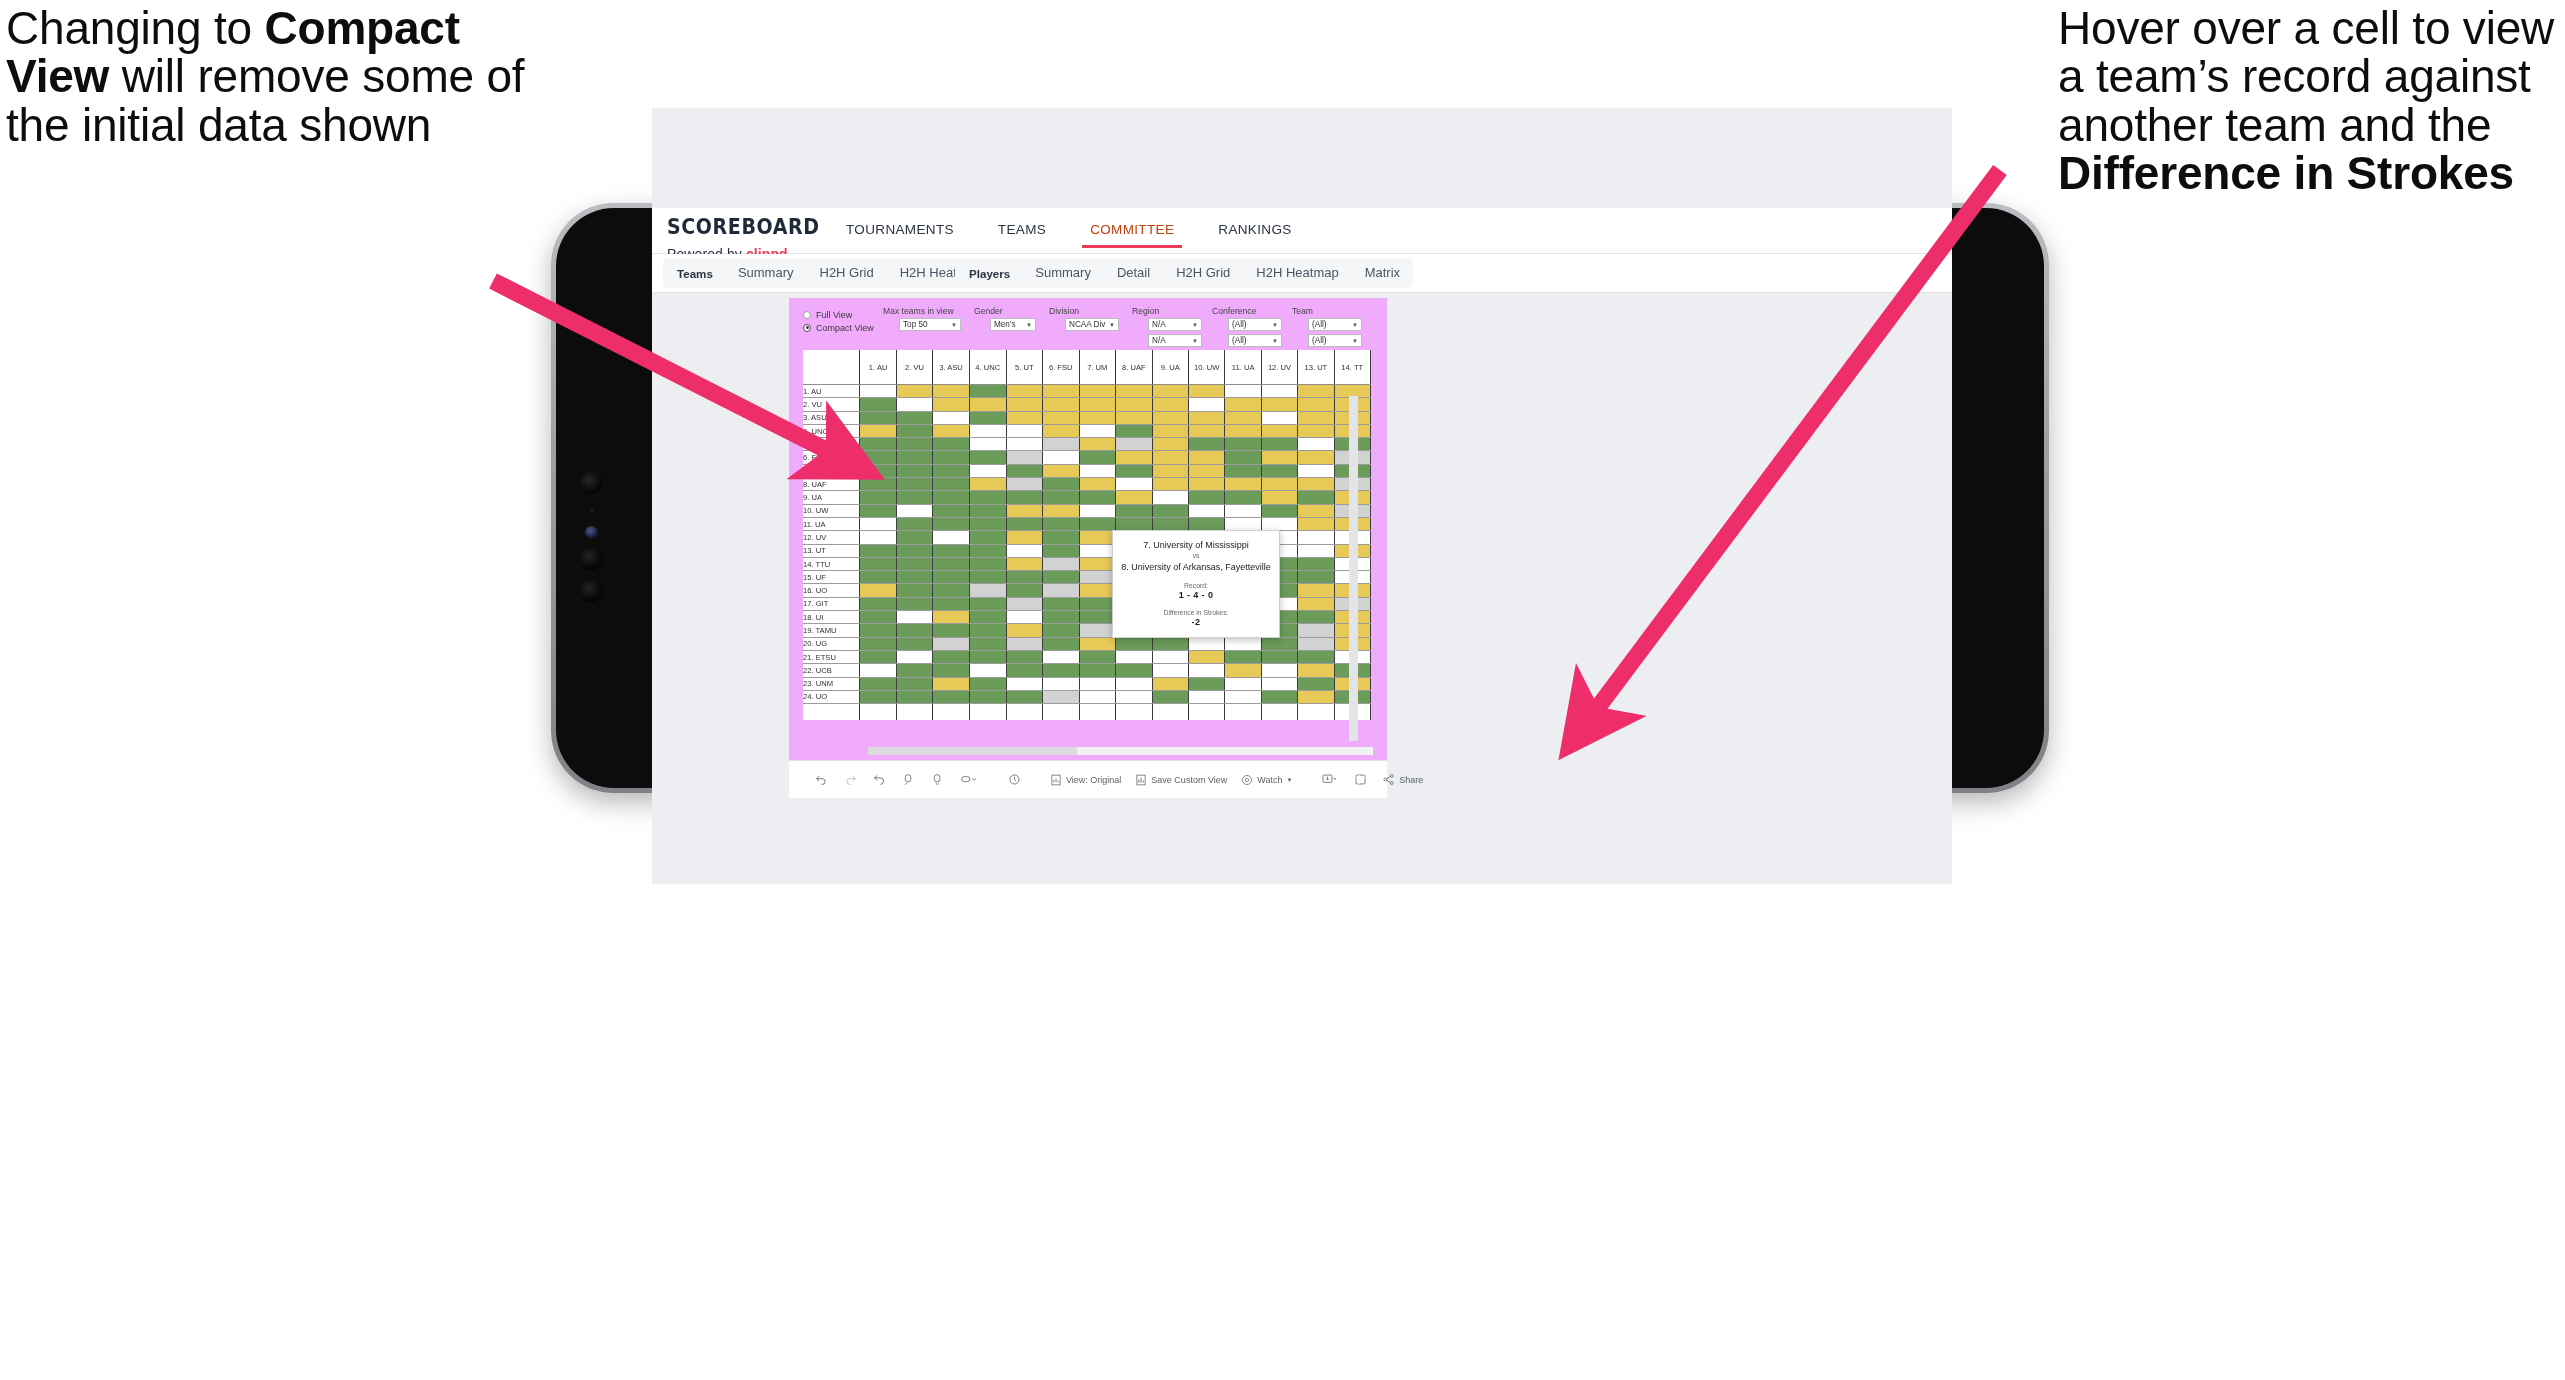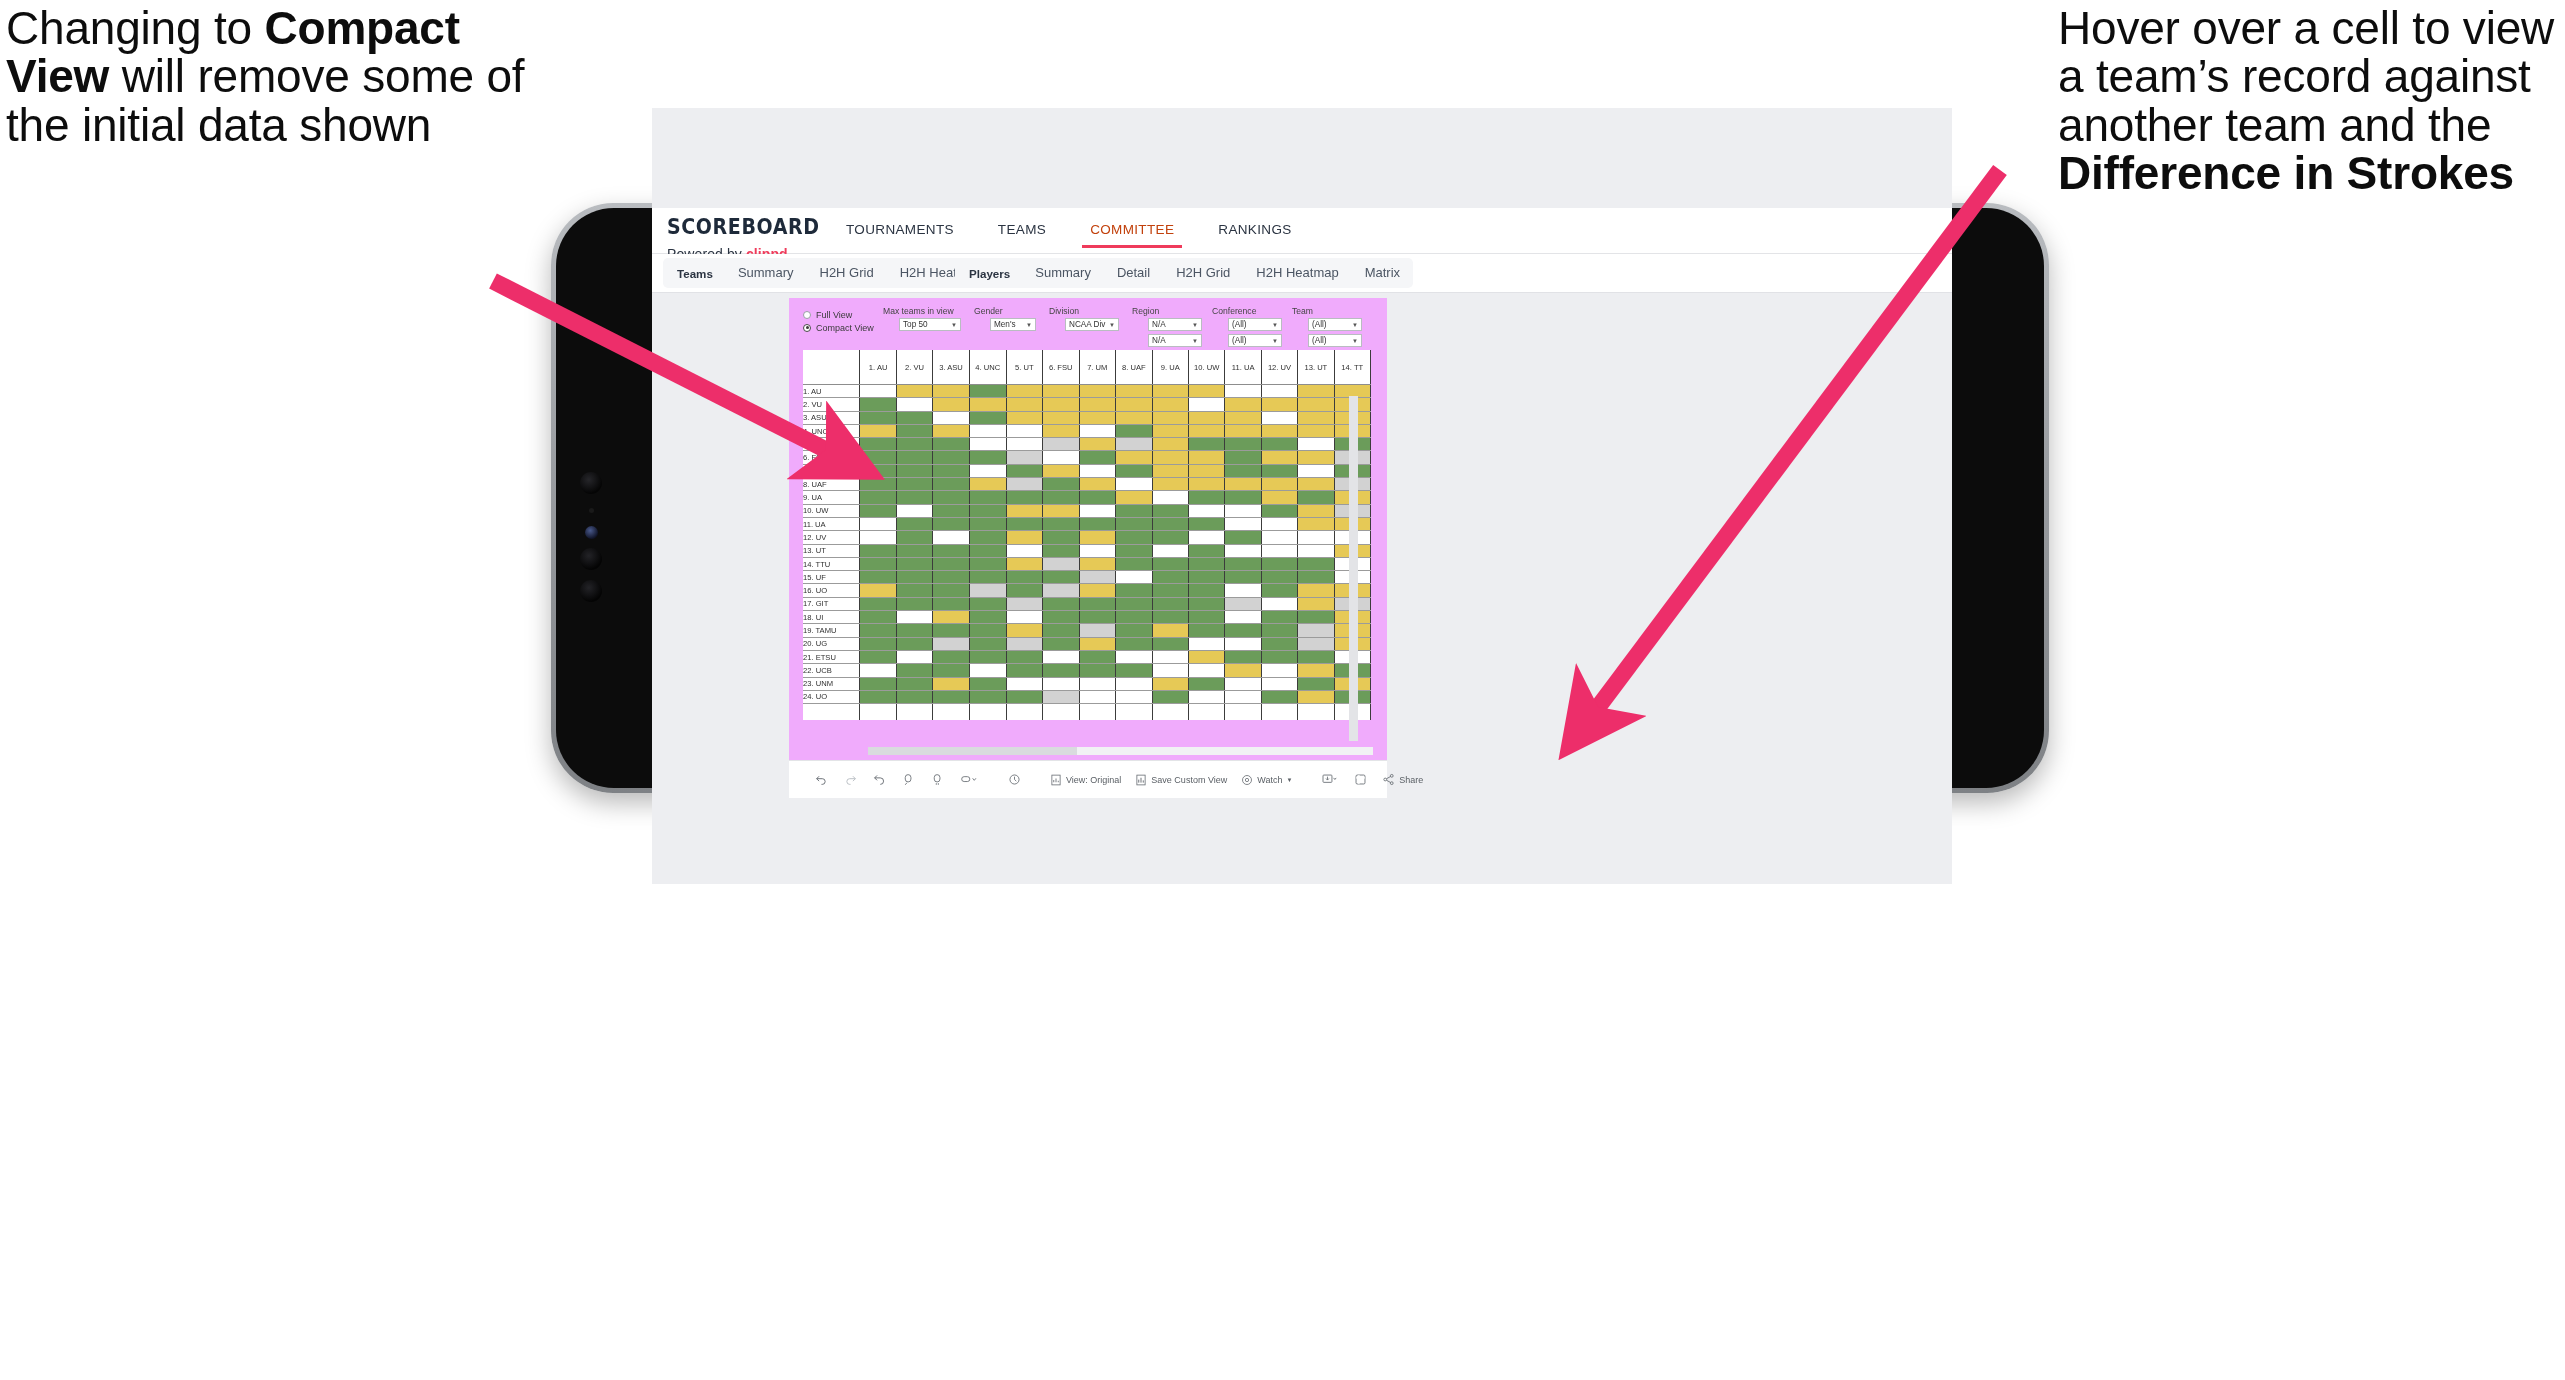--- a/index.html
+++ b/index.html
@@ -699,20 +699,29 @@
                       <td class="c w"></td>
                       <td class="c w"></td>
                       <td class="c w"></td>
                     </tr>
                   </tbody>
                 </table>
             </div>
             <div class="mx-shadow"></div>
           </div>
 
+          <div class="tooltip">
+            <div class="tt-t">7. University of Mississippi</div>
+            <div class="tt-vs">vs</div>
+            <div class="tt-t">8. University of Arkansas, Fayetteville</div>
+            <div class="tt-lab">Record:</div>
+            <div class="tt-val">1 - 4 - 0</div>
+            <div class="tt-lab">Difference in Strokes:</div>
+            <div class="tt-val">-2</div>
+          </div>
 
           <div class="hsc-track"></div>
           <div class="hsc-thumb"></div>
 
           <div class="toolbar">
             <div class="tb ic">
               <svg width="13" height="13" viewBox="0 0 16 16">
                   <path d="M5 4 L2 7 L5 10" fill="none" stroke="#6b7076" stroke-width="1.2"></path>
                   <path d="M2 7 h7 a3.5 3.5 0 0 1 0 7 h-1" fill="none" stroke="#6b7076" stroke-width="1.2"></path>
                 </svg>

